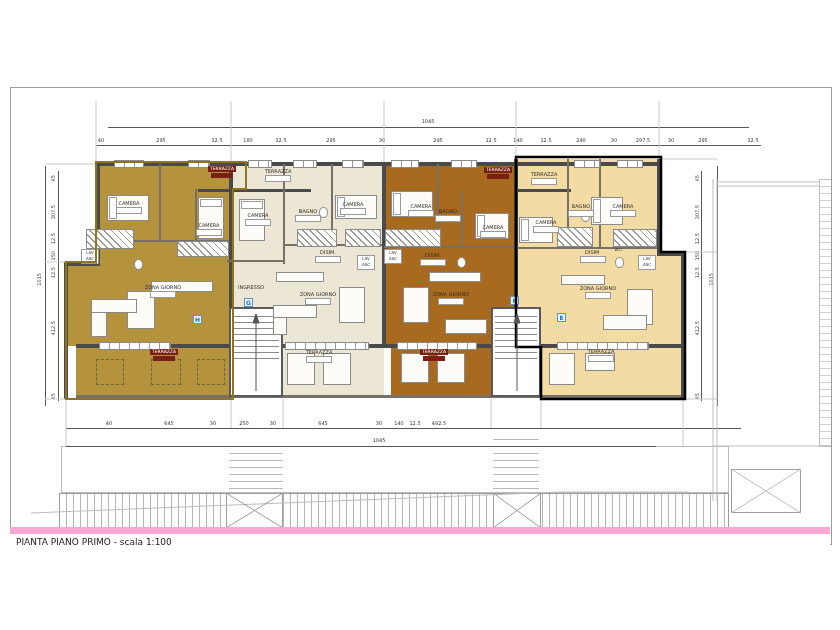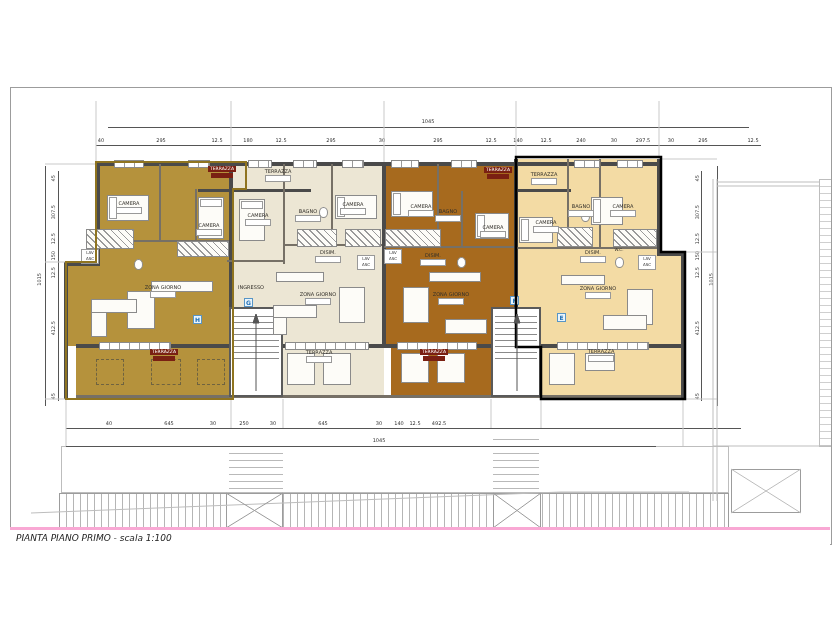--- a/index.html
+++ b/index.html
@@ -2,21 +2,21 @@
 <html><head>
 <meta charset="utf-8">
 <style>
   html,body{margin:0;padding:0;background:#fff;}
   .page{position:relative;width:840px;height:630px;background:#fff;overflow:hidden;
         font-family:"DejaVu Sans", sans-serif;}
   .sheet{position:absolute;left:10px;top:87px;width:820px;height:456px;
          border:1px solid #9c9c9c;overflow:hidden;background:#fff;}
   .world{position:absolute;left:-10px;top:-87px;width:840px;height:630px;}
   .titlebar{position:absolute;left:10px;top:527px;width:820px;height:16px;
-            border-top:3px solid #f9a8d4;background:#fff;font-style:italic;}
+            border-top:7px solid #f9a8d4;background:#fff;}
   .titletext{font-size:9px;color:#222;padding:3px 0 0 6px;display:block;}
   .fill{position:absolute;}
   .wall{position:absolute;background:#4a4a4a;}
   .wall2{position:absolute;background:#767066;}
   .win{position:absolute;background:#fff;border:1px solid #8a8a8a;box-sizing:border-box;
        background-image:repeating-linear-gradient(90deg,transparent 0 9px,#9a9a9a 9px 10px);}
   .furn{position:absolute;background:#fdfcf8;border:1px solid #8a8a8a;box-sizing:border-box;}
   .pillow{position:absolute;background:#fff;border:1px solid #9a9a9a;box-sizing:border-box;}
   .hatch{position:absolute;border:1px solid #8a8a8a;box-sizing:border-box;
          background:#fdfcf8 repeating-linear-gradient(45deg,transparent 0 4px,#9a9a9a 4px 5px);}

